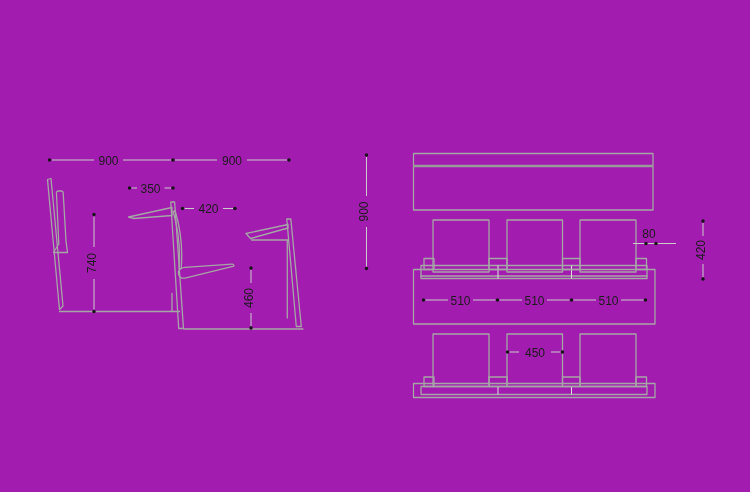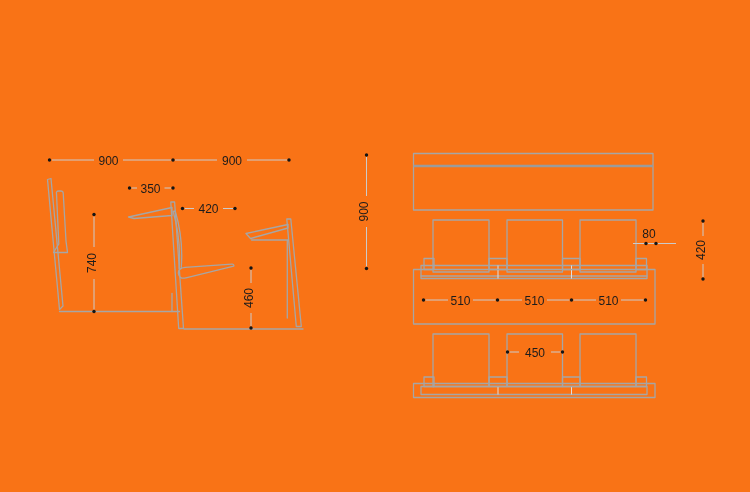--- a/index.html
+++ b/index.html
@@ -1,16 +1,16 @@
 <!DOCTYPE html>
 <html><head>
 <meta charset="utf-8">
 <style>
   html,body{margin:0;padding:0;background:#ffffff;}
-  .page{width:750px;height:492px;background:#f97316;position:relative;overflow:hidden;}
+  .page{width:750px;height:492px;background:#a21caf;position:relative;overflow:hidden;}
   svg{display:block;}
   .draw{stroke:#a6a6a6;stroke-width:1.3;fill:none;stroke-linejoin:round;stroke-linecap:round;}
   .draw-thick{stroke:#9b9b9b;stroke-width:2.4;fill:none;}
   .dim{stroke:#cbcbcb;stroke-width:1;fill:none;stroke-linecap:butt;}
   .faint{stroke:#e0e0e0;stroke-width:1;fill:none;}
   .dot{fill:#141414;stroke:none;}
   text{font-family:"Liberation Sans","DejaVu Sans",sans-serif;font-size:12px;fill:#1c1c1c;}
   .dimtxt{text-anchor:middle;}
 </style>
 </head>

